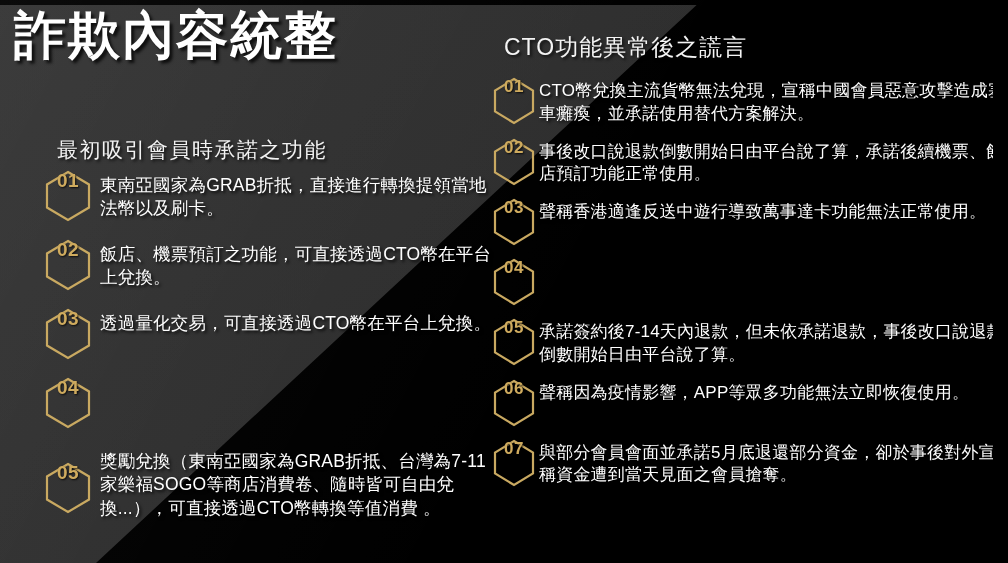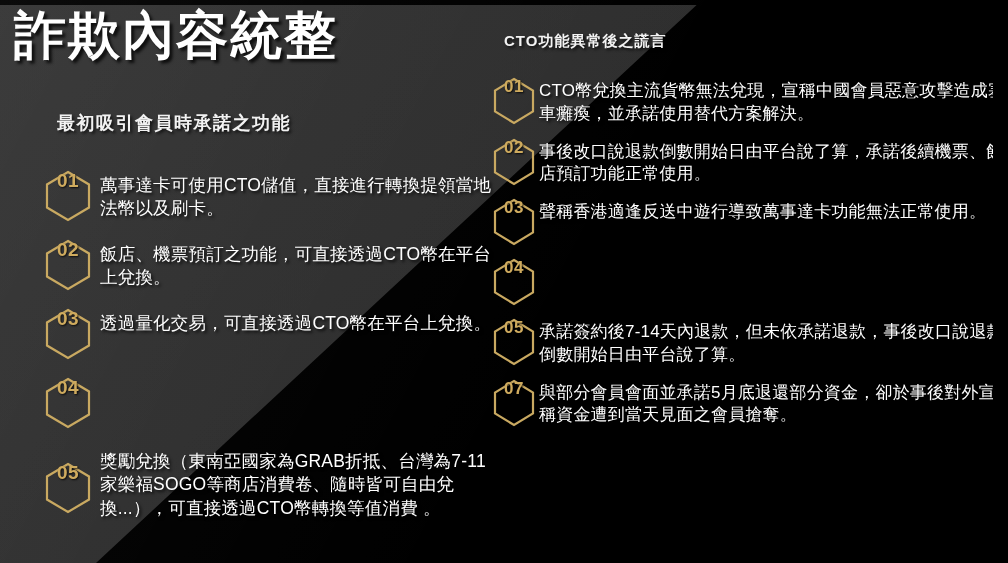--- a/index.html
+++ b/index.html
@@ -72,23 +72,23 @@
     font-weight: 700;
     color: #ffffff;
     letter-spacing: 2px;
     line-height: 1.15;
     text-shadow: 3px 3px 3px rgba(0,0,0,0.75);
     white-space: nowrap;
   }
   .sub-title-left {
     position: absolute;
     left: 57px;
-    top: 111px;
-    font-size: 18px;
-    font-weight: 700;
+    top: 136px;
+    font-size: 21px;
+    font-weight: 400;
     color: #f2f2f2;
     letter-spacing: 1.5px;
     text-shadow: 2px 2px 3px rgba(0,0,0,0.7);
     white-space: nowrap;
   }
   .list-left {
     position: absolute;
     left: 44px;
     top: 170px;
     width: 448px;
@@ -99,22 +99,22 @@
     position: absolute;
     left: 492px;
     top: 0;
     width: 516px;
     height: 563px;
   }
   .sub-title-right {
     position: absolute;
     left: 12px;
     top: 32px;
-    font-size: 15px;
-    font-weight: 700;
+    font-size: 23px;
+    font-weight: 400;
     color: #f4f4f4;
     letter-spacing: 1px;
     text-shadow: 2px 2px 3px rgba(0,0,0,0.7);
     white-space: nowrap;
   }
   .list-right {
     position: absolute;
     left: 0px;
     top: 77px;
     width: 516px;
@@ -192,21 +192,21 @@
 
       <div class="list-left">
 
         <div class="item">
           <div class="hex">
             <svg viewBox="0 0 48 52" aria-hidden="true">
               <polygon points="24,2 45,14.5 45,37.5 24,50 3,37.5 3,14.5" fill="none" stroke="#C9A961" stroke-width="2.2"></polygon>
             </svg>
             <span class="num">01</span>
           </div>
-          <div class="item-text">萬事達卡可使用CTO儲值，直接進行轉換提領當地法幣以及刷卡。</div>
+          <div class="item-text">東南亞國家為GRAB折抵，直接進行轉換提領當地法幣以及刷卡。</div>
         </div>
 
         <div class="item">
           <div class="hex">
             <svg viewBox="0 0 48 52" aria-hidden="true">
               <polygon points="24,2 45,14.5 45,37.5 24,50 3,37.5 3,14.5" fill="none" stroke="#C9A961" stroke-width="2.2"></polygon>
             </svg>
             <span class="num">02</span>
           </div>
           <div class="item-text">飯店、機票預訂之功能，可直接透過CTO幣在平台上兌換。</div>
@@ -291,20 +291,29 @@
         <div class="item">
           <div class="hex">
             <svg viewBox="0 0 44 48" aria-hidden="true">
               <polygon points="22,2 41,13.5 41,34.5 22,46 3,34.5 3,13.5" fill="none" stroke="#C9A961" stroke-width="2.2"></polygon>
             </svg>
             <span class="num">05</span>
           </div>
           <div class="item-text">承諾簽約後7-14天內退款，但未依承諾退款，事後改口說退款倒數開始日由平台說了算。</div>
         </div>
 
+        <div class="item">
+          <div class="hex">
+            <svg viewBox="0 0 44 48" aria-hidden="true">
+              <polygon points="22,2 41,13.5 41,34.5 22,46 3,34.5 3,13.5" fill="none" stroke="#C9A961" stroke-width="2.2"></polygon>
+            </svg>
+            <span class="num">06</span>
+          </div>
+          <div class="item-text">聲稱因為疫情影響，APP等眾多功能無法立即恢復使用。</div>
+        </div>
 
         <div class="item">
           <div class="hex">
             <svg viewBox="0 0 44 48" aria-hidden="true">
               <polygon points="22,2 41,13.5 41,34.5 22,46 3,34.5 3,13.5" fill="none" stroke="#C9A961" stroke-width="2.2"></polygon>
             </svg>
             <span class="num">07</span>
           </div>
           <div class="item-text">與部分會員會面並承諾5月底退還部分資金，卻於事後對外宣稱資金遭到當天見面之會員搶奪。</div>
         </div>

